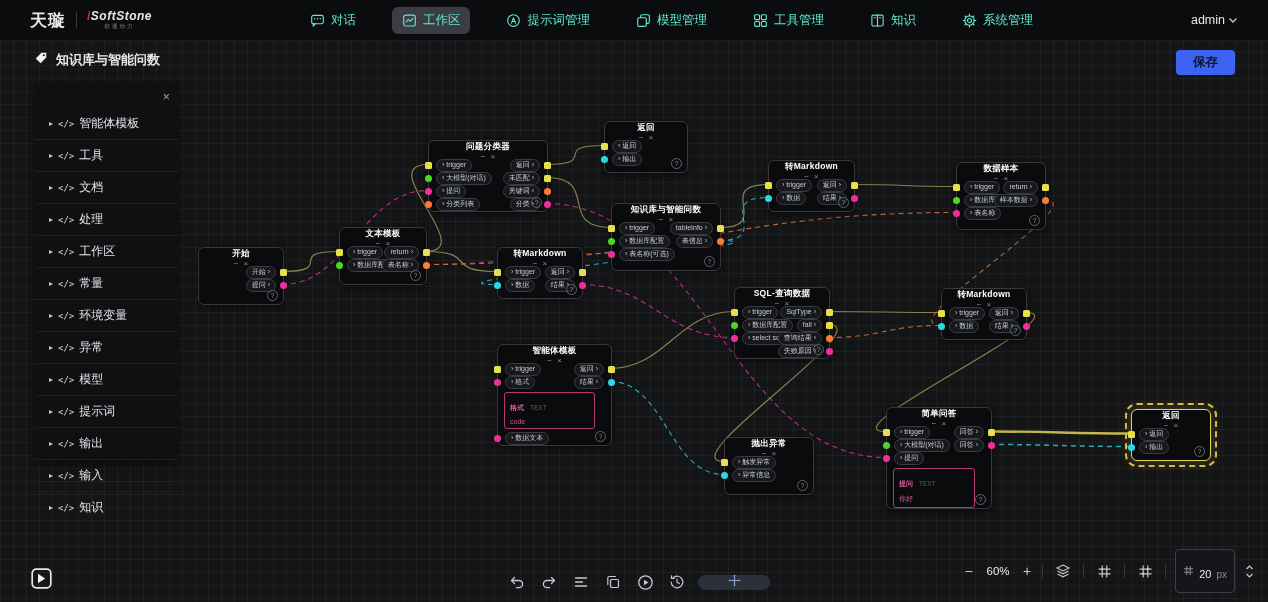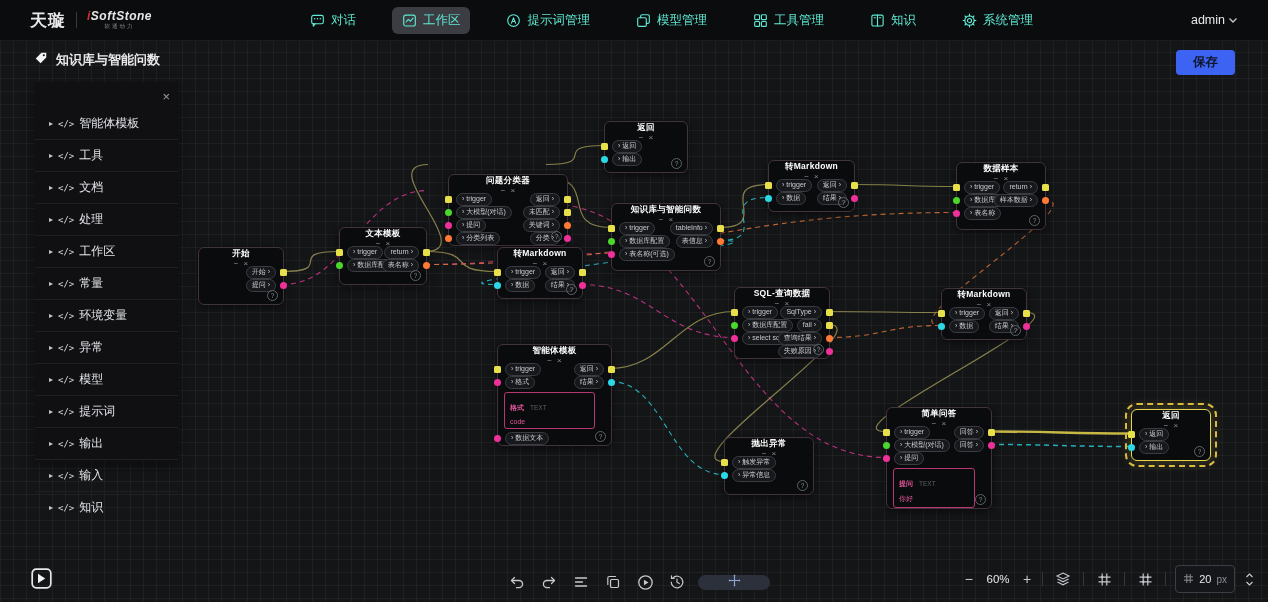--- a/index.html
+++ b/index.html
@@ -68,22 +68,22 @@
   
   #toolbar{position:absolute;left:506px;bottom:9px;display:flex;align-items:center;gap:10px;z-index:7;color:#c6c9cd;}
   .tb-btn{width:22px;height:22px;display:flex;align-items:center;justify-content:center;cursor:pointer;border-radius:4px;}
   #pan-pill{width:72px;height:15px;background:#2b303b;border-radius:8px;display:flex;align-items:center;
     justify-content:center;cursor:pointer;}
   #console-btn{position:absolute;left:31px;bottom:9px;z-index:7;cursor:pointer;}
   #zoombar{position:absolute;right:14px;bottom:9px;display:flex;align-items:center;gap:9px;z-index:7;color:#c6c9cd;}
   .zb-btn{font-size:14px;cursor:pointer;color:#c6c9cd;padding:0 2px;}
   #zoom-value{font-size:11.5px;color:#e8e8ea;min-width:28px;text-align:center;}
   .zb-div{width:1px;height:14px;background:#34373c;}
-  #spacing-box{display:flex;align-items:center;gap:5px;background:#14161a;border:1px solid #3a3f46;
-    border-radius:4px;padding:4px 7px;}
+  #spacing-box{display:flex;align-items:flex-end;gap:5px;background:#14161a;border:1px solid #3a3f46;
+    border-radius:4px;padding:12px 7px;}
   #spacing-value{font-size:11px;color:#e8e8ea;}
   #spacing-unit{font-size:10px;color:#8a8f95;}
   svg{overflow:visible;}
 </style>
 </head>
 <body>
 
 <div id="stage"></div>
 <svg id="edges" width="1268" height="602" viewBox="0 0 1268 602">
     <path d="M 282 271.5 C 337 271.5, 284 251.5, 339 251.5" stroke="#9a9456" stroke-width="1.2" fill="none" opacity="0.85"></path>
@@ -155,21 +155,21 @@
           <span class="pill">return ›</span>
           <span class="marker" style="background: rgb(232, 224, 74); border-radius: 1.5px;"></span>
         </div>
         <div class="prow">
           <span class="pill">表名称 ›</span>
           <span class="marker" style="background: rgb(255, 122, 53); border-radius: 50%;"></span>
         </div>
       </div>
       <span class="node-help">?</span>
     </div>
-    <div class="node" style="left: 448px; top: 140px; width: 118px; height: 70px; margin-top: 34px;">
+    <div class="node" style="left: 428px; top: 140px; width: 118px; height: 70px;">
       <div class="node-header">
         <span class="node-title">问题分类器</span>
         <span class="node-win">
           <span>−</span>
           <span>×</span>
         </span>
       </div>
       <div class="ports-in">
         <div class="prow">
           <span class="marker" style="background: rgb(232, 224, 74); border-radius: 1.5px;"></span>

